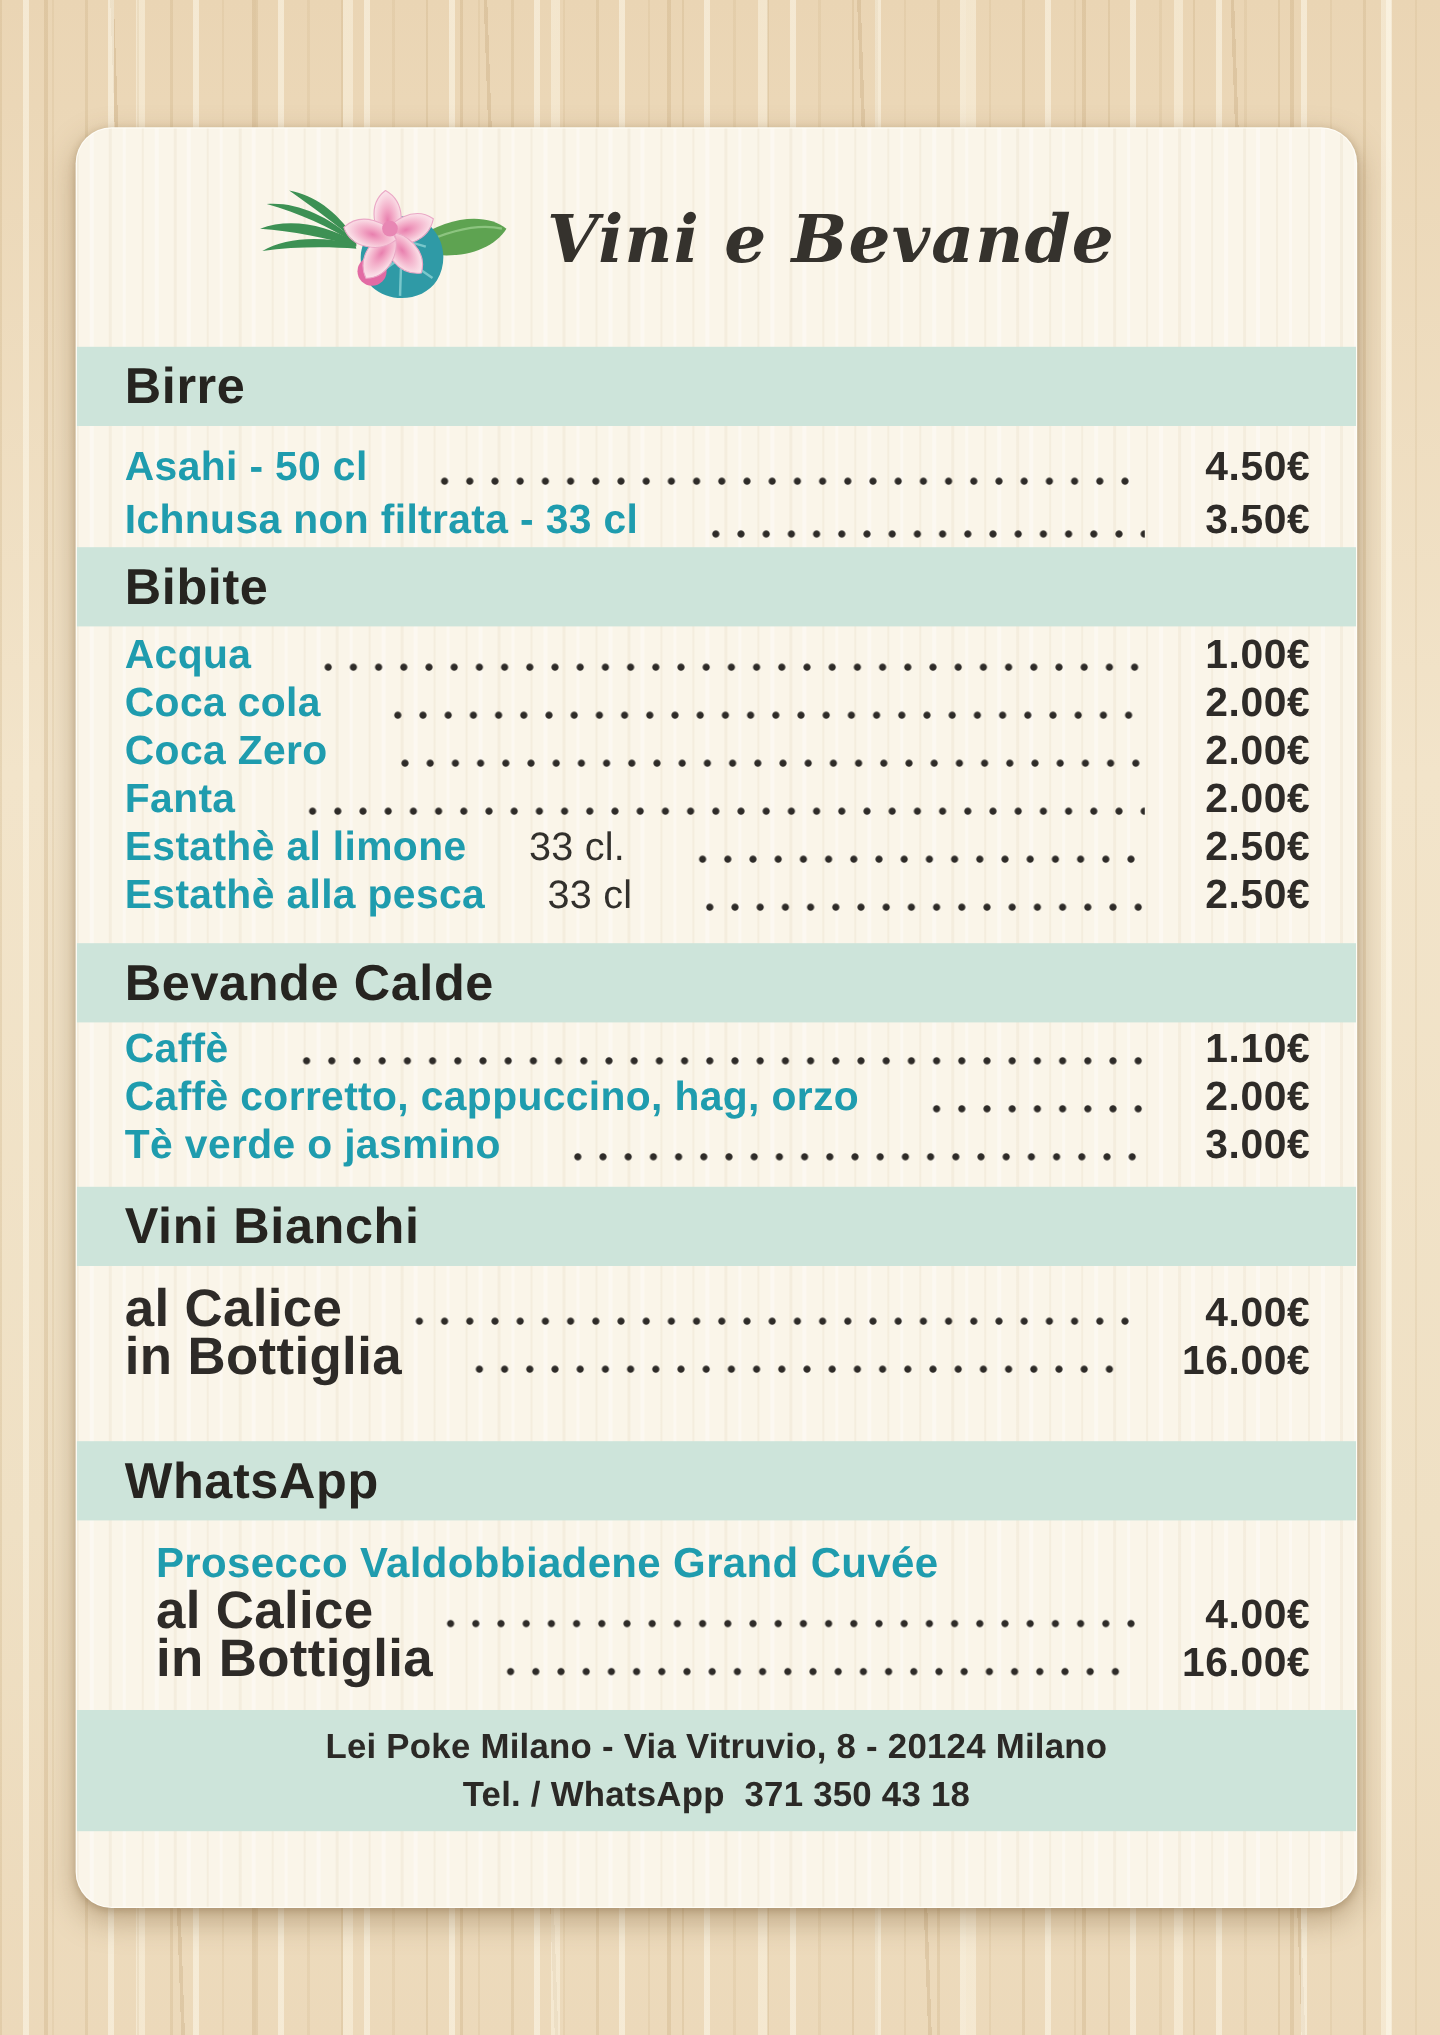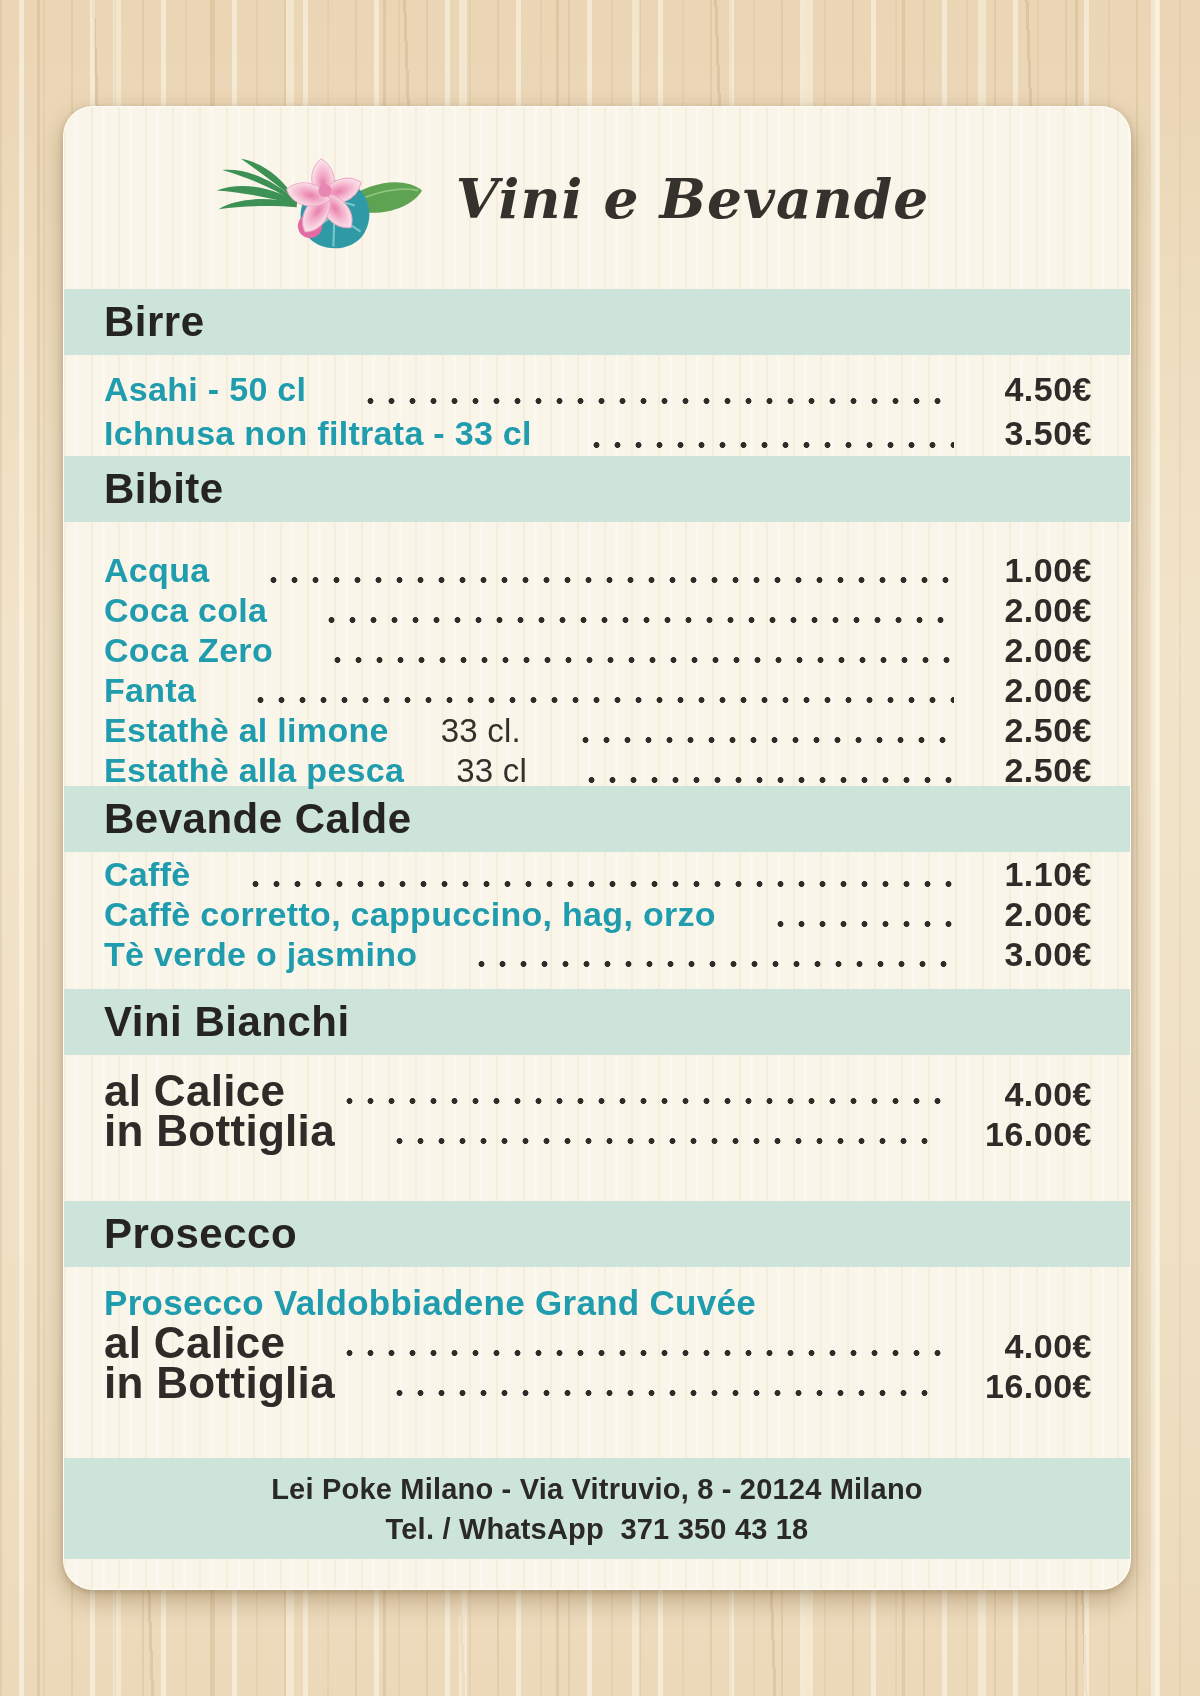--- a/index.html
+++ b/index.html
@@ -33,24 +33,24 @@
   }
   .band{
     height:66px;background:#cde4da;display:flex;align-items:center;
     padding-left:40px;box-sizing:border-box;
   }
   .band h2{
     margin:0;font-size:42px;font-weight:700;color:#262420;letter-spacing:0.5px;
   }
   .list{box-sizing:border-box;padding:0 38px 0 40px;}
   .l-birre{height:101px;padding-top:12px;}
-  .l-bibite{height:264px;padding-top:28px;}
+  .l-bibite{height:264px;padding-top:4px;}
   .l-calde{height:137px;padding-top:2px;}
   .l-vini{height:146px;padding-top:16px;}
-  .l-spum{height:191px;padding-top:16px;}
+  .l-spum{height:158px;padding-top:16px;margin-left:26px;}
   .row{display:flex;align-items:baseline;height:40px;line-height:40px;white-space:nowrap;gap:40px;}
   .l-birre .row{height:44px;line-height:44px;}
   .name{font-size:34px;font-weight:700;color:#1f9cae;letter-spacing:0.3px;}
   .detail{font-size:33px;font-weight:400;color:#32302c;margin-left:12px;letter-spacing:0.2px;}
   .dots{
     flex:1 1 auto;align-self:stretch;margin:0 10px 0 14px;
     background-image:radial-gradient(circle,#2e2b28 2.6px, rgba(0,0,0,0) 3.3px);
     background-size:21px 8px;background-repeat:repeat-x;
     background-position:0 calc(100% - 6px);
   }
@@ -202,21 +202,21 @@
       <span class="price">4.00€</span>
     </div>
     <div class="row">
       <span class="serve-label">in Bottiglia</span>
       <span class="dots"></span>
       <span class="price">16.00€</span>
     </div>
   </div>
 
   <div class="band">
-    <h2>Prosecco</h2>
+    <h2>WhatsApp</h2>
   </div>
   <div class="list l-spum">
     <div class="row wine-head">
       <span class="wine-name">Prosecco Valdobbiadene Grand Cuvée</span>
     </div>
     <div class="row">
       <span class="serve-label">al Calice</span>
       <span class="dots"></span>
       <span class="price">4.00€</span>
     </div>

